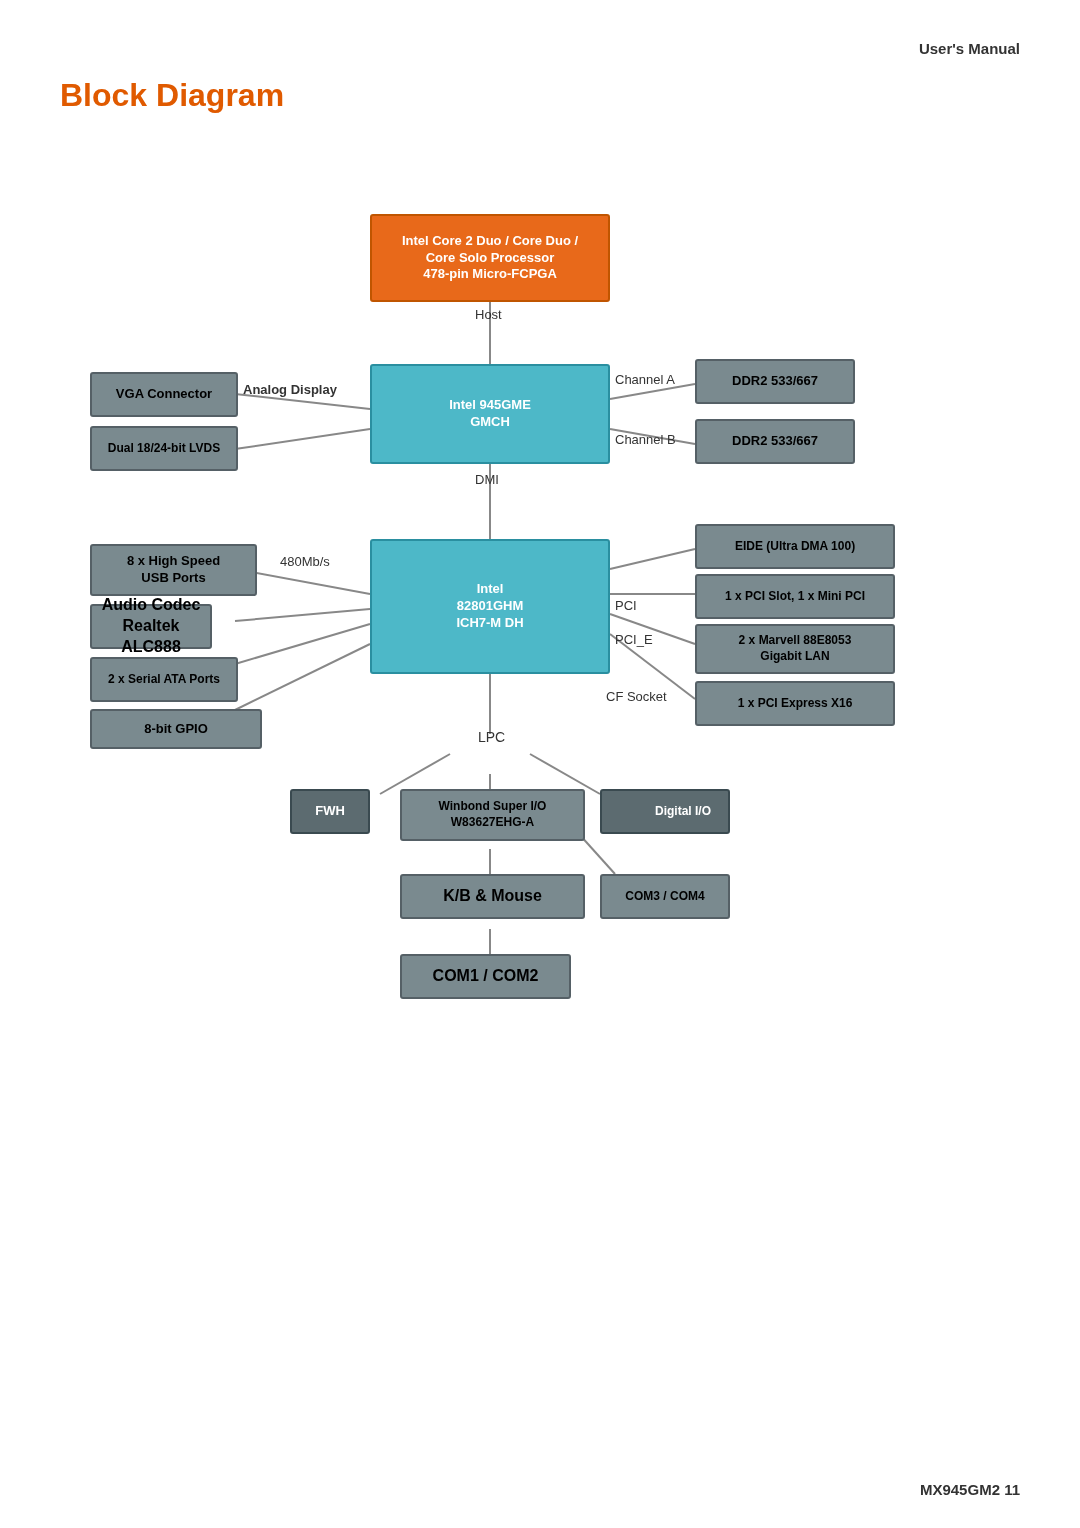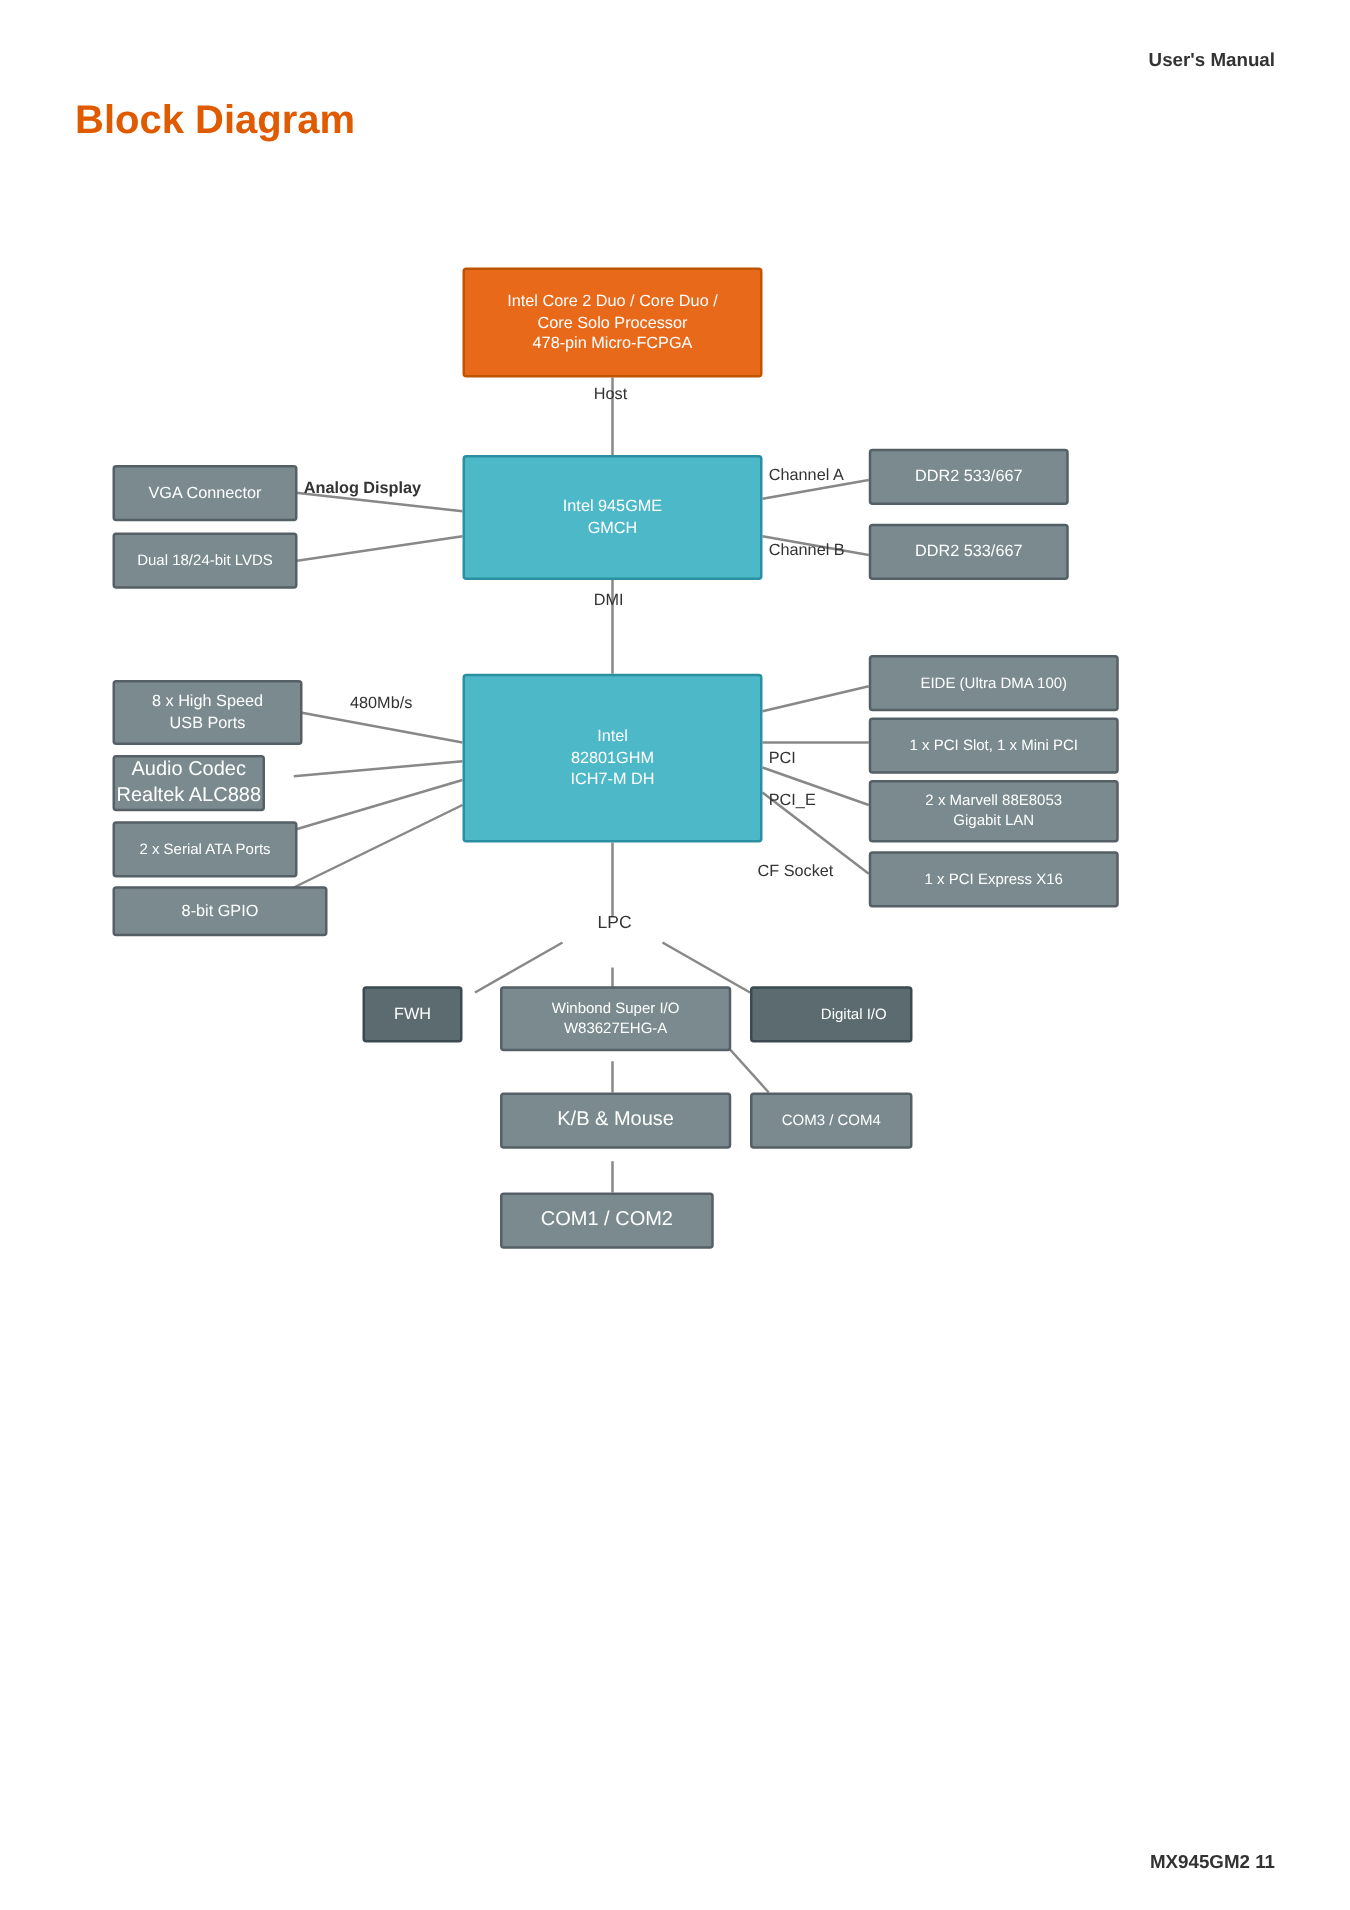--- a/index.html
+++ b/index.html
@@ -35,37 +35,37 @@
       height: 900px;
     }
     
     .box {
       position: absolute;
       display: flex;
       align-items: center;
       justify-content: center;
       text-align: center;
       font-size: 13px;
-      font-weight: normal;
+      font-weight: bold;
       line-height: 1.3;
       border-radius: 3px;
     }
     .box-orange {
       background: #e8691a;
       color: #fff;
       border: 2px solid #c05500;
     }
     .box-teal {
       background: #4db8c8;
       color: #fff;
       border: 2px solid #2a8fa0;
     }
     .box-gray {
       background: #7a8a8f;
-      color: #ffffff;
+      color: #000000;
       border: 2px solid #556066;
     }
     .box-dark-gray {
       background: #5c6b70;
       color: #fff;
       border: 2px solid #3a4a50;
     }
     .label-text {
       position: absolute;
       font-size: 13px;
@@ -184,21 +184,21 @@
     <div class="label-text" style="left:415px; top:318px;">DMI</div>
 
     <div class="box box-teal" style="left:310px; top:385px; width:240px; height:135px;">
       <span style="white-space:pre-line;">Intel
 82801GHM
 ICH7-M DH</span>
     </div>
 
     <div class="label-text" style="left:220px; top:400px;">480Mb/s</div>
 
-    <div class="box box-gray" style="left:30px; top:390px; width:152px; height:52px;">
+    <div class="box box-gray" style="left:30px; top:390px; width:167px; height:52px;">
       <span style="white-space:pre-line;">8 x High Speed
 USB Ports</span>
     </div>
 
     <div class="box box-gray" style="left:30px; top:450px; width:122px; height:45px; font-size:16px;">
       <span style="white-space:pre-line;">Audio Codec
 Realtek ALC888</span>
     </div>
 
     <div class="box box-gray" style="left:30px; top:503px; width:148px; height:45px; font-size:12px;">

